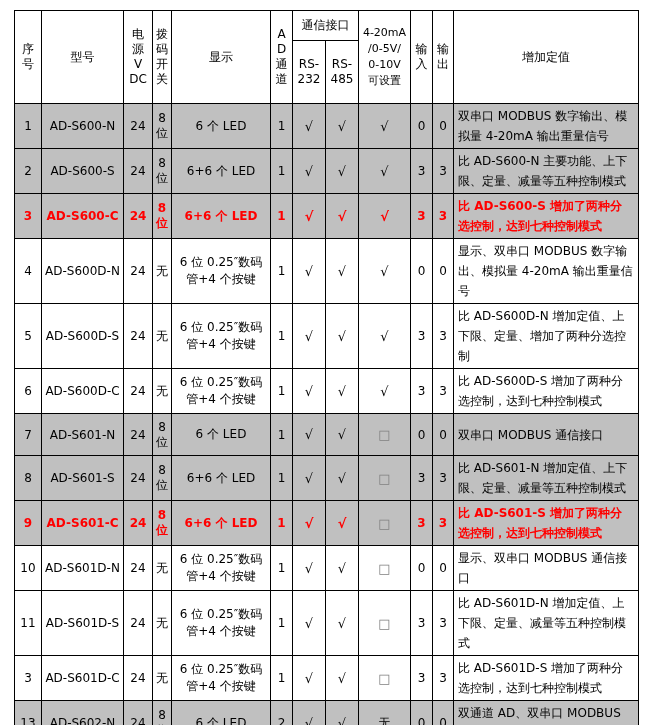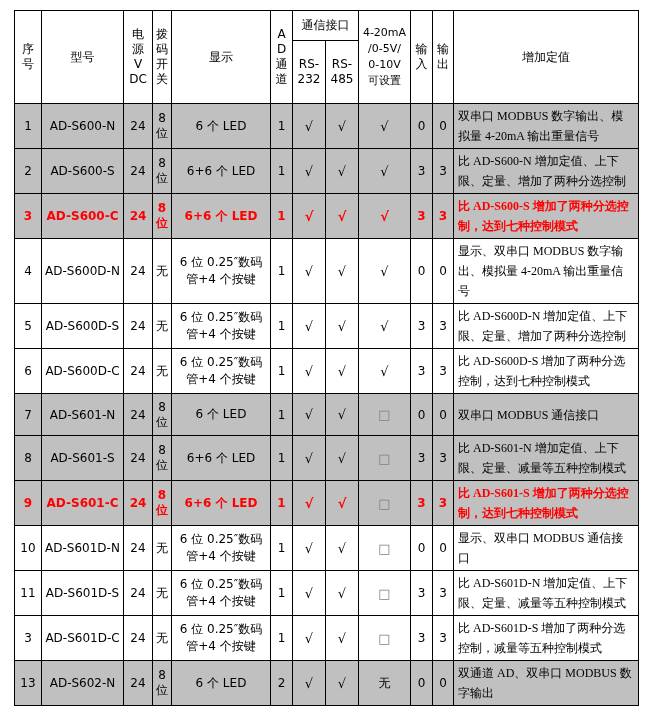--- a/index.html
+++ b/index.html
@@ -44,21 +44,20 @@
     font-size: 11px;
     margin-top: 35px;
   }
   tbody tr { height: 42px; }
   tbody tr.tall { height: 45px; }
   tbody td.func {
     text-align: left;
     padding: 2px 4px;
     line-height: 20px;
     word-break: break-all;
-    font-family: Liberation Serif, serif;
   }
   tbody td.dip {
     white-space: pre-line;
     line-height: 15px;
     padding: 1px 0;
   }
   tr.row-gray td { background: var(--highlight-bg, #c0c0c0); }
   tr.row-red td {
     color: var(--red-text, #ff0000);
     font-weight: bold;
@@ -147,21 +146,21 @@
           <td>24</td>
           <td class="dip">8
 位</td>
           <td>6+6 个 LED</td>
           <td>1</td>
           <td class="sym-check">√</td>
           <td class="sym-check">√</td>
           <td class="sym-check">√</td>
           <td>3</td>
           <td>3</td>
-          <td class="func">比 AD-S600-N 增加定值、上下限、定量、增加了两种分选控制</td>
+          <td class="func">比 AD-S600-N 主要功能、上下限、定量、减量等五种控制模式</td>
         </tr>
         <tr class="row-gray row-red tall">
           <td>3</td>
           <td>AD-S600-C</td>
           <td>24</td>
           <td class="dip">8
 位</td>
           <td>6+6 个 LED</td>
           <td>1</td>
           <td class="sym-check">√</td>
@@ -291,21 +290,21 @@
           <td>AD-S601D-C</td>
           <td>24</td>
           <td class="dip">无</td>
           <td>6 位 0.25″数码管+4 个按键</td>
           <td>1</td>
           <td class="sym-check">√</td>
           <td class="sym-check">√</td>
           <td class="sym-square">□</td>
           <td>3</td>
           <td>3</td>
-          <td class="func">比 AD-S601D-S 增加了两种分选控制，减量等五种控制模式</td>
+          <td class="func">比 AD-S601D-S 增加了两种分选控制，达到七种控制模式</td>
         </tr>
         <tr class="row-gray">
           <td>13</td>
           <td>AD-S602-N</td>
           <td>24</td>
           <td class="dip">8
 位</td>
           <td>6 个 LED</td>
           <td>2</td>
           <td class="sym-check">√</td>

